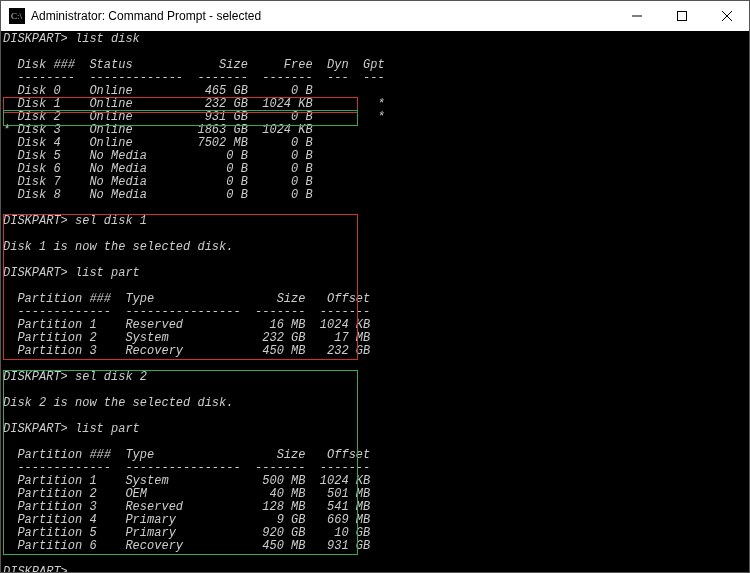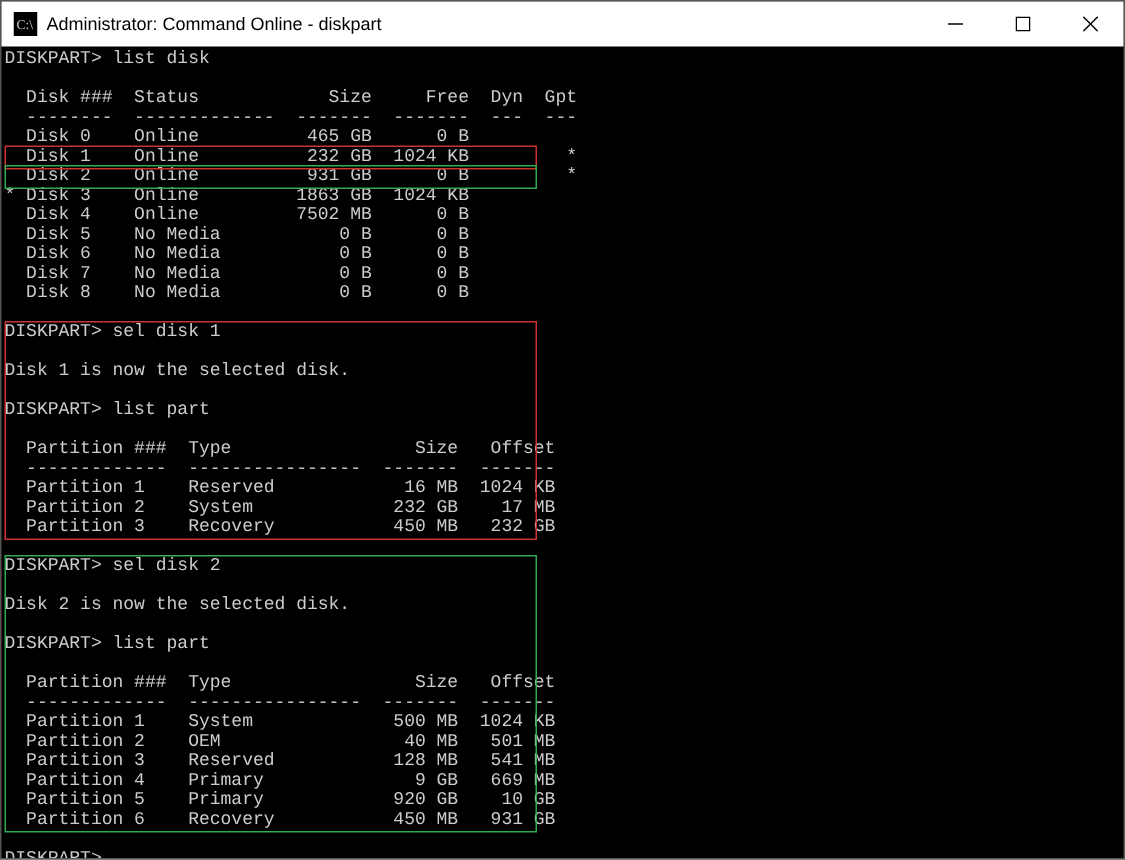--- a/index.html
+++ b/index.html
@@ -58,20 +58,21 @@
   }
   .win-btn-close { width: 45px; }
 
   .terminal {
     position: relative;
     flex: 1;
     padding: 2px 2px;
     line-height: 13px;
     white-space: pre;
     overflow: hidden;
+    font-style: italic;
   }
   .row { display: block; height: 13px; }
 
   
   .hl-box-disk1 {
     position: absolute;
     border: 1px solid #c33;
     pointer-events: none;
   }
   .hl-box-disk2 {
@@ -95,21 +96,21 @@
 
 <div class="window">
 
   <div class="titlebar">
     <span class="app-icon">
       <svg width="16" height="16" viewBox="0 0 16 16">
         <rect x="0" y="0" width="16" height="16" fill="#000"></rect>
         <text x="2" y="11" font-size="9" fill="#ccc" font-family="Consolas">C:\</text>
       </svg>
     </span>
-    <span class="title-text">Administrator: Command Online - diskpart</span>
+    <span class="title-text">Administrator: Command Prompt - selected</span>
     <div class="win-btns">
       <div class="win-btn">
         <svg width="10" height="10">
             <line x1="0" y1="5" x2="10" y2="5" stroke="#000" stroke-width="1"></line>
           </svg>
       </div>
       <div class="win-btn">
         <svg width="10" height="10">
             <rect x="0.5" y="0.5" width="9" height="9" fill="none" stroke="#000" stroke-width="1"></rect>
           </svg>

